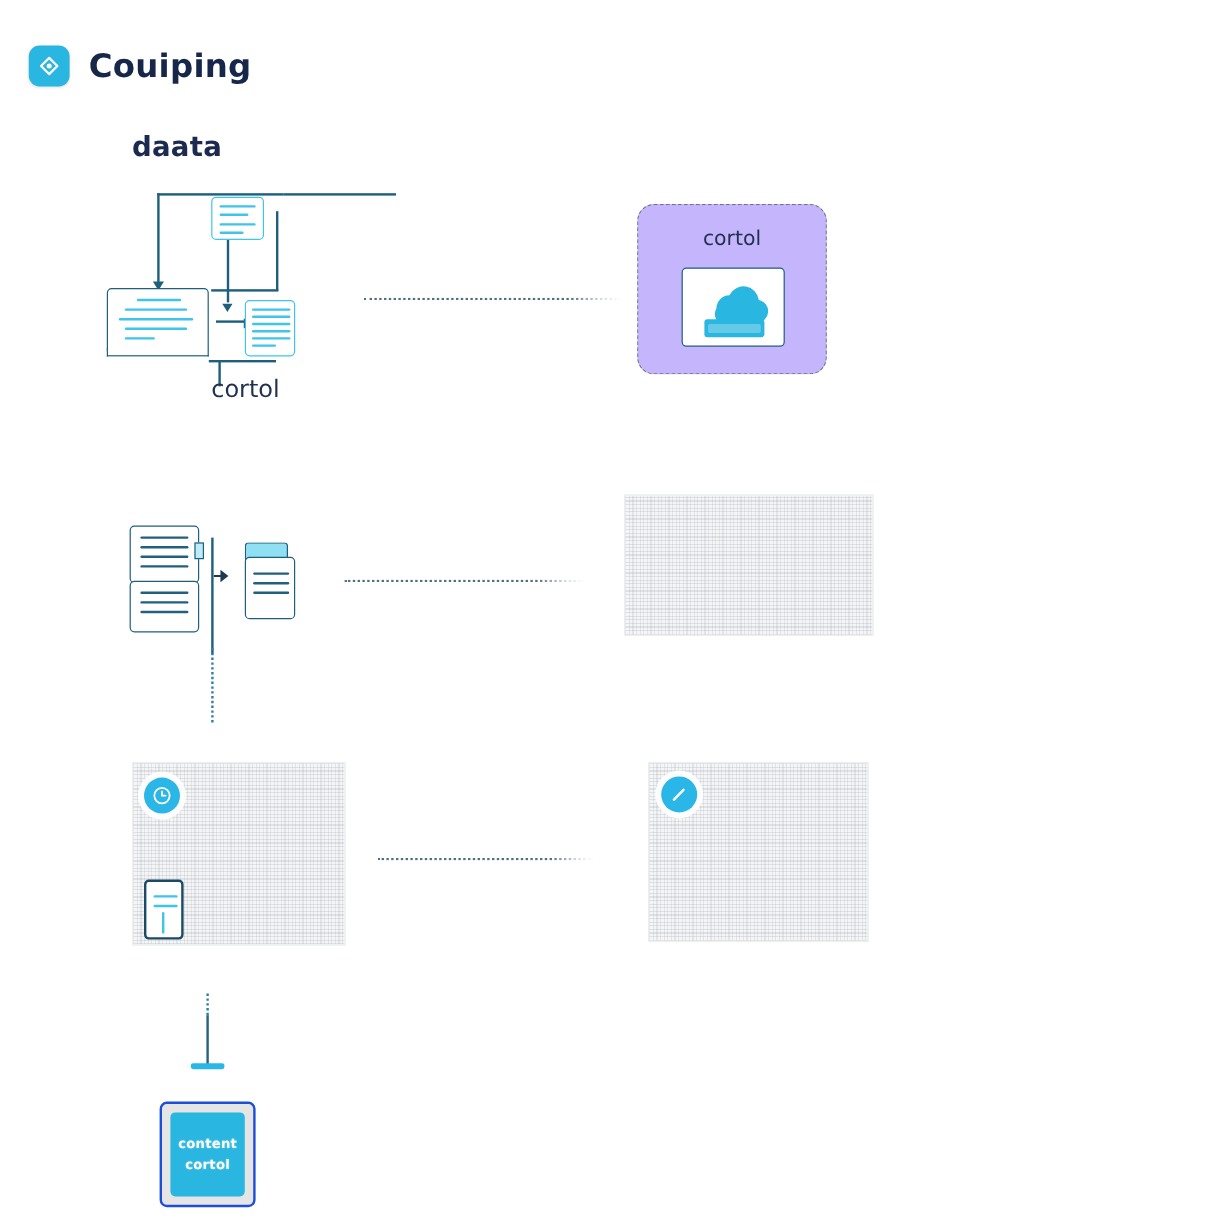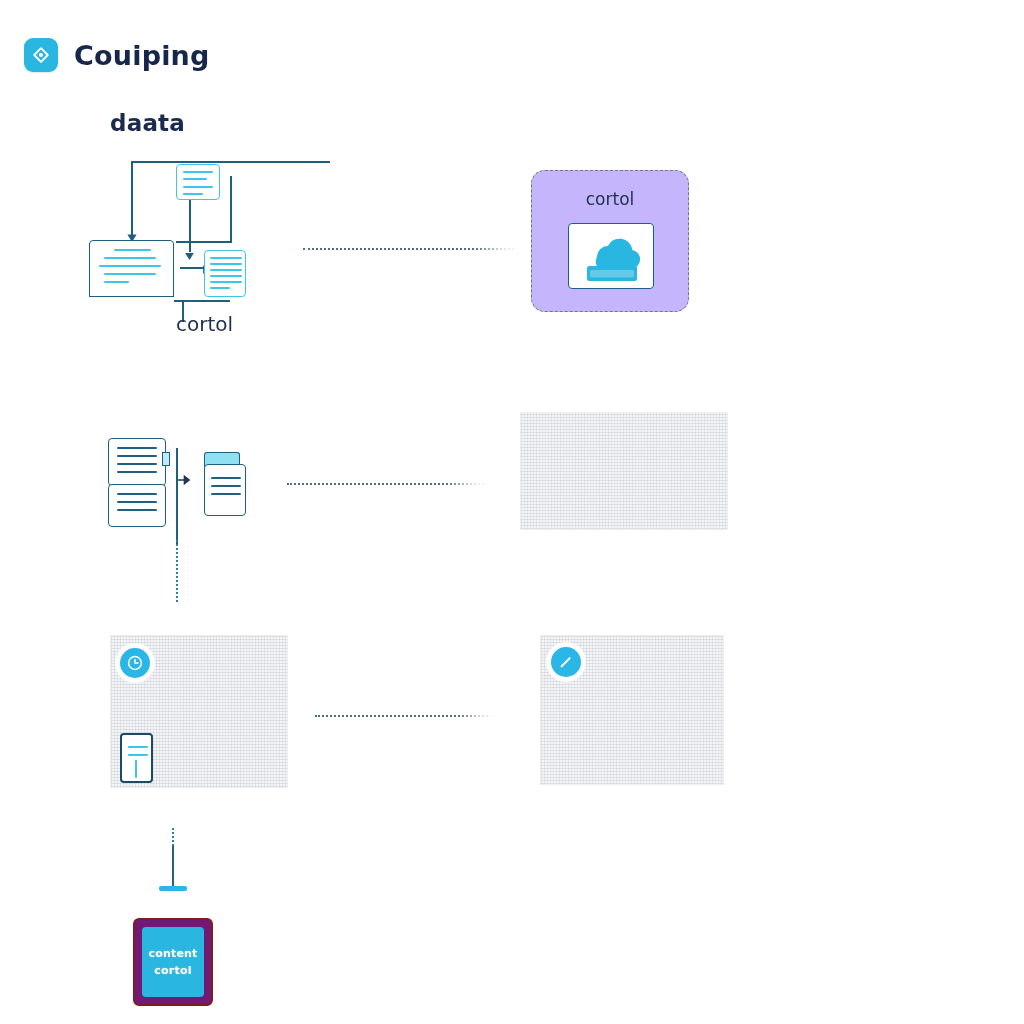--- a/index.html
+++ b/index.html
@@ -83,21 +83,21 @@
     position:absolute;width:100%;text-align:center;
     font-size:17px;color:#22314f;font-weight:400;
   }
   .inner-frame{
     position:absolute;border:1.6px solid #1e5f7e;border-radius:4px;background:#fff;
     box-sizing:border-box;
   }
 
   
   .content-card{
-    position:absolute;border:2px solid #7f1d1d;border-radius:6px;background:#701a75;
+    position:absolute;border:2px solid #1d4ed8;border-radius:6px;background:#e5e5e5;
     box-sizing:border-box;display:flex;align-items:center;justify-content:center;
   }
   .content-card-inner{
     position:absolute;left:7px;top:7px;right:7px;bottom:7px;
     background:#29b6e0;border-radius:4px;
     display:flex;flex-direction:column;align-items:center;justify-content:center;
     gap:4px;
   }
   .content-card-inner span{
     color:#ffffff;font-size:11px;font-weight:600;letter-spacing:.2px;

